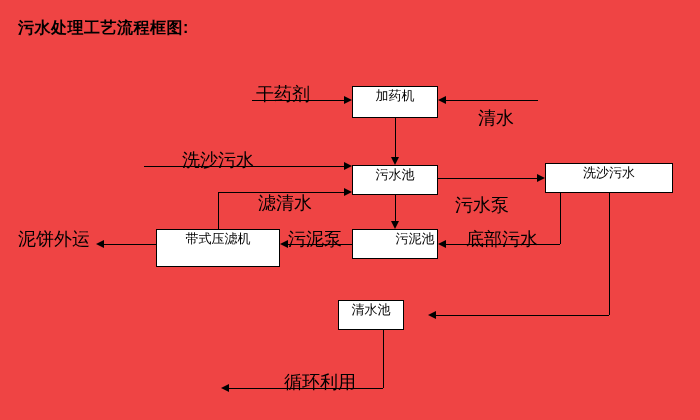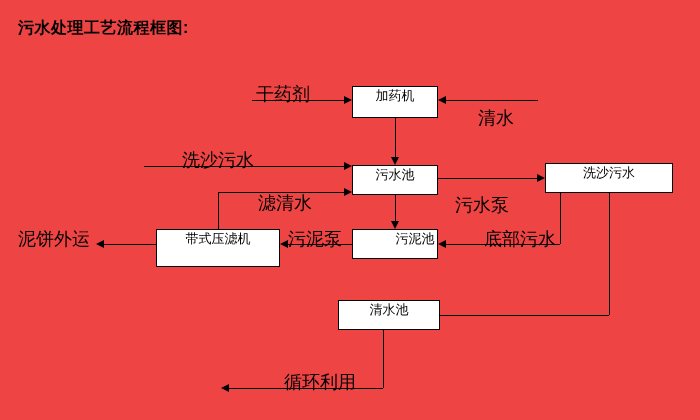--- a/index.html
+++ b/index.html
@@ -97,21 +97,21 @@
   </div>
 
   <div class="node" style="left:156px; top:229px; width:124px; height:38px;">
     <span>带式压滤机</span>
   </div>
 
   <div class="node" style="left:352px; top:229px; width:86px; height:30px;padding-left:40px;">
     <span>污泥池</span>
   </div>
 
-  <div class="node" style="left:338px; top:300px; width:102px; height:30px;">
+  <div class="node" style="left:338px; top:300px; width:66px; height:30px;">
     <span>清水池</span>
   </div>
 
   <div class="hline" style="left:252px; top:100px; width:92px;"></div>
   <div class="arrow arrow-right" style="left:344px; top:96px;"></div>
   <div class="label" style="left:256px; top:82px;">干药剂</div>
 
   <div class="hline" style="left:446px; top:100px; width:92px;"></div>
   <div class="arrow arrow-left" style="left:438px; top:96px;"></div>
   <div class="label" style="left:478px; top:82px;margin-top:24px;">清水</div>
@@ -139,21 +139,21 @@
   <div class="arrow arrow-left" style="left:280px; top:240px;"></div>
   <div class="label" style="left:288px; top:227px;">污泥泵</div>
 
   <div class="hline" style="left:104px; top:244px; width:52px;"></div>
   <div class="arrow arrow-left" style="left:96px; top:240px;"></div>
   <div class="label" style="left:18px; top:227px;">泥饼外运</div>
 
   <div class="vline" style="left:560px; top:193px; height:51px;"></div>
   <div class="hline" style="left:446px; top:244px; width:114px;"></div>
   <div class="arrow arrow-left" style="left:438px; top:240px;"></div>
-  <div class="label" style="left:466px; top:227px;margin-left:18px;">底部污水</div>
+  <div class="label" style="left:466px; top:227px;">底部污水</div>
 
   <div class="vline" style="left:609px; top:193px; height:122px;"></div>
   <div class="hline" style="left:436px; top:315px; width:173px;"></div>
   <div class="arrow arrow-left" style="left:428px; top:311px;"></div>
 
   <div class="vline" style="left:383px; top:330px; height:58px;"></div>
   <div class="hline" style="left:229px; top:388px; width:154px;"></div>
   <div class="arrow arrow-left" style="left:221px; top:384px;"></div>
   <div class="label" style="left:260px; top:370px;margin-left:24px;">循环利用</div>
 

